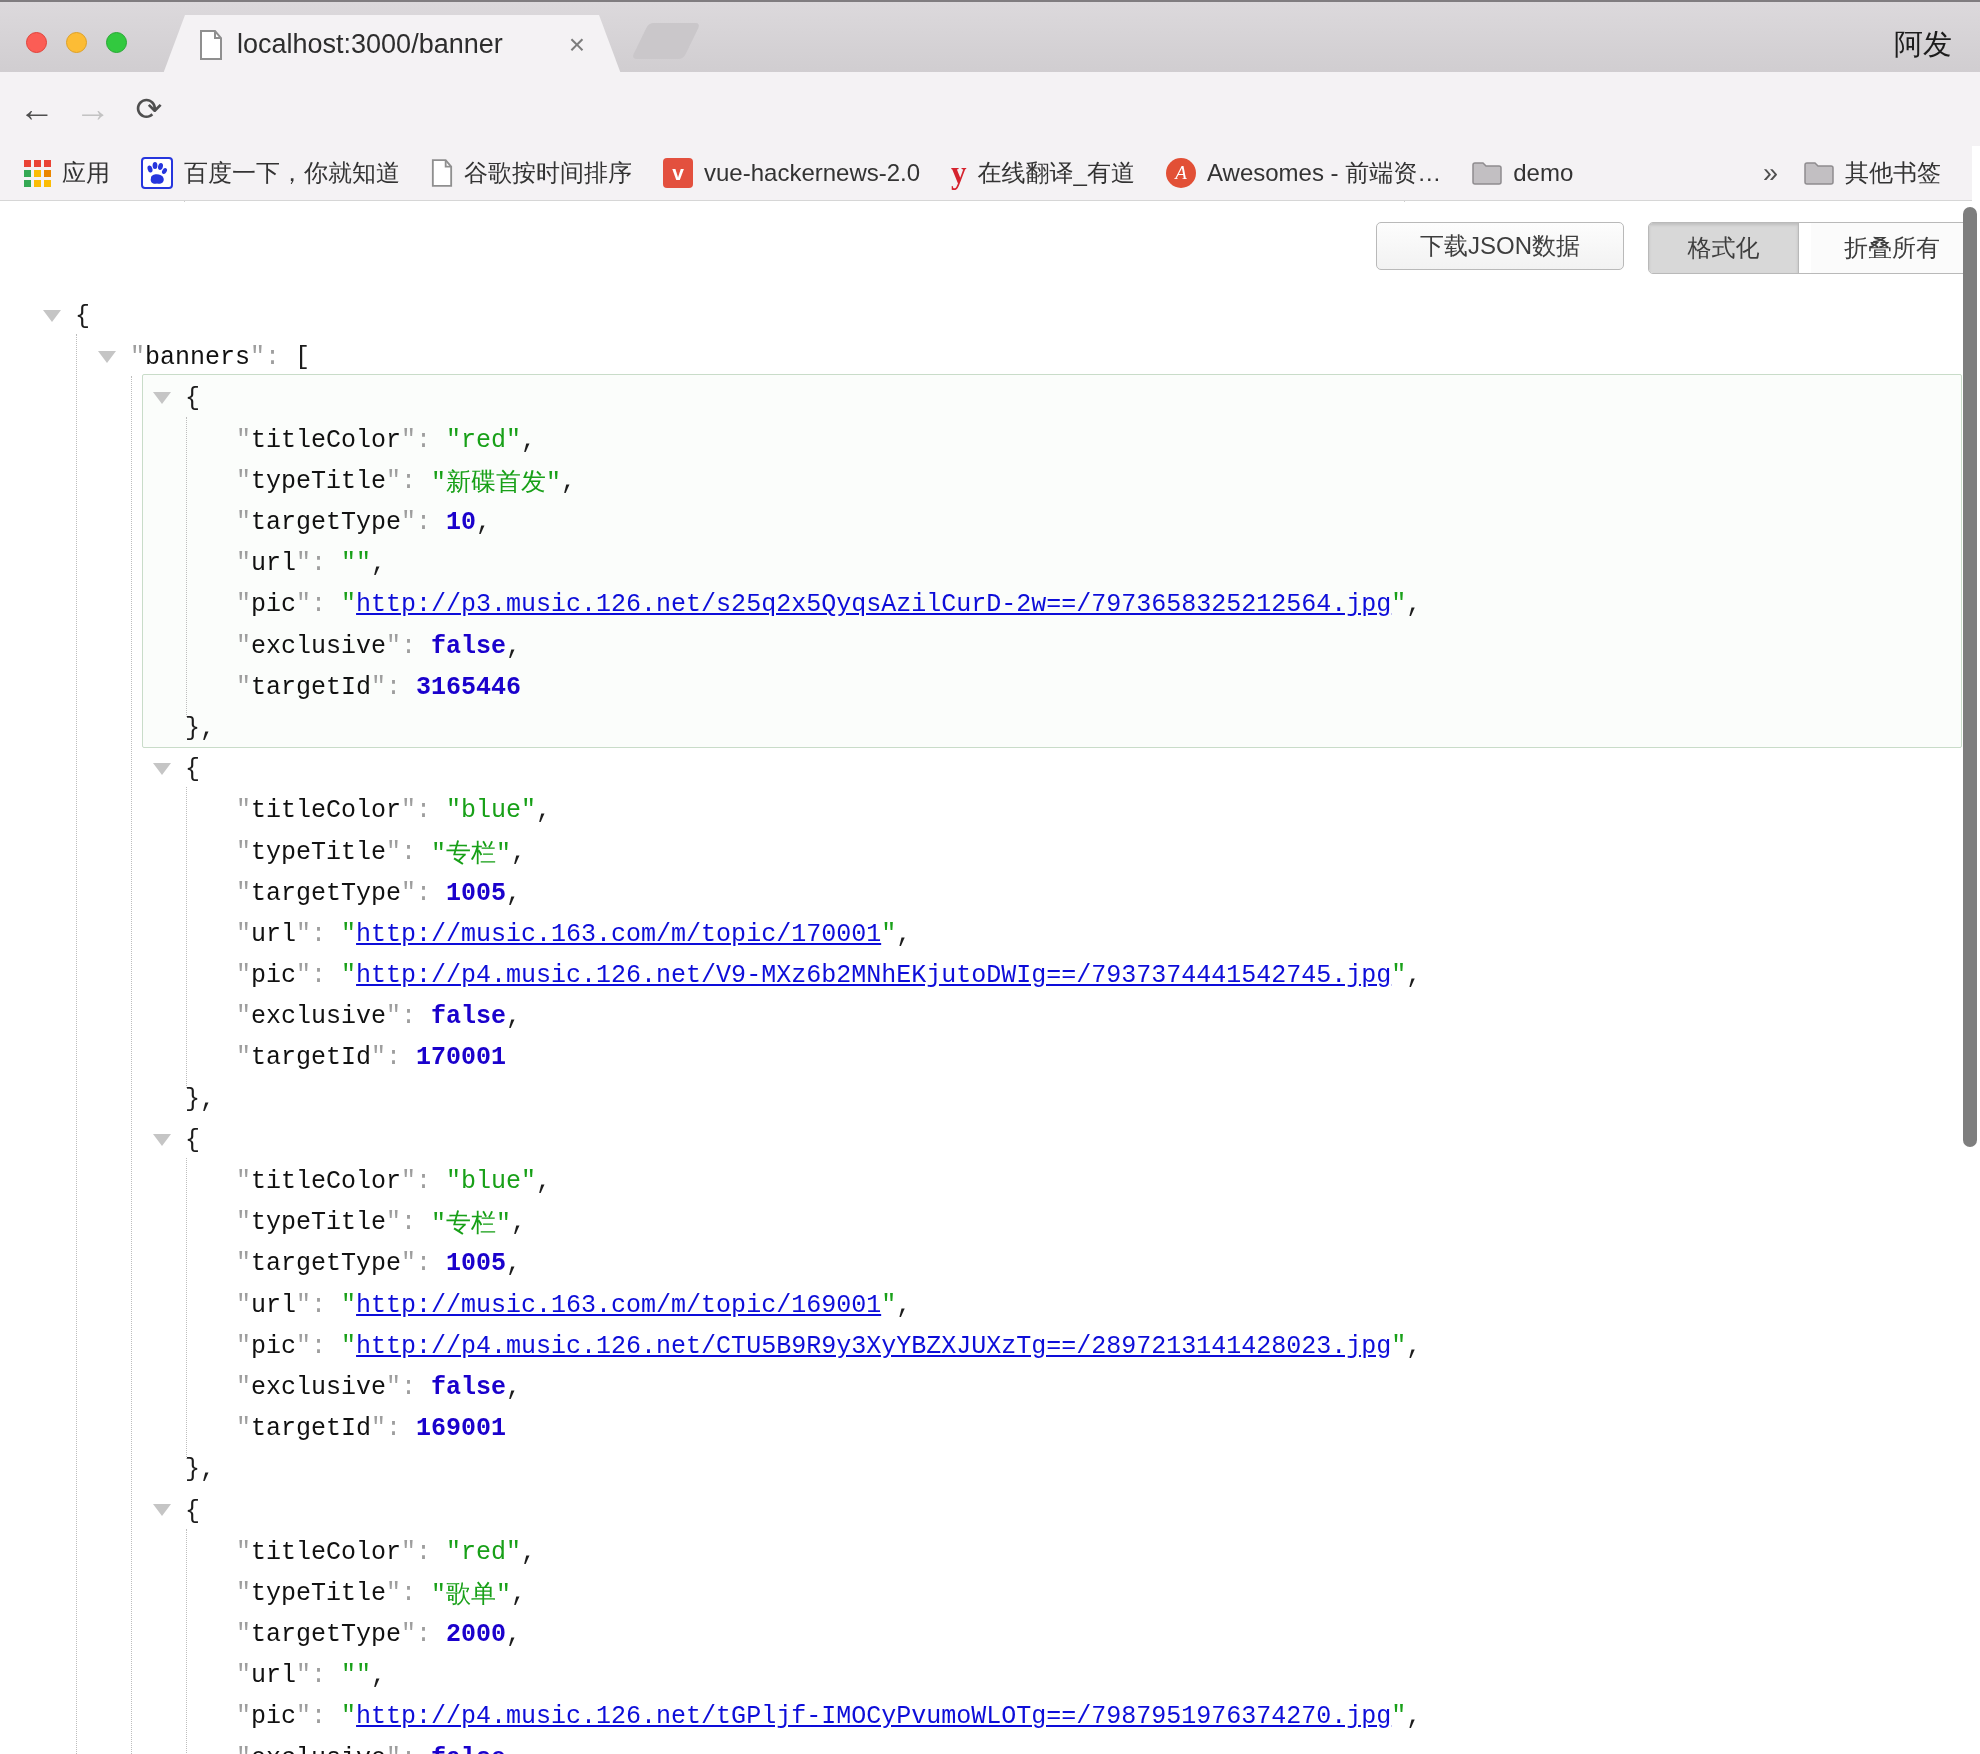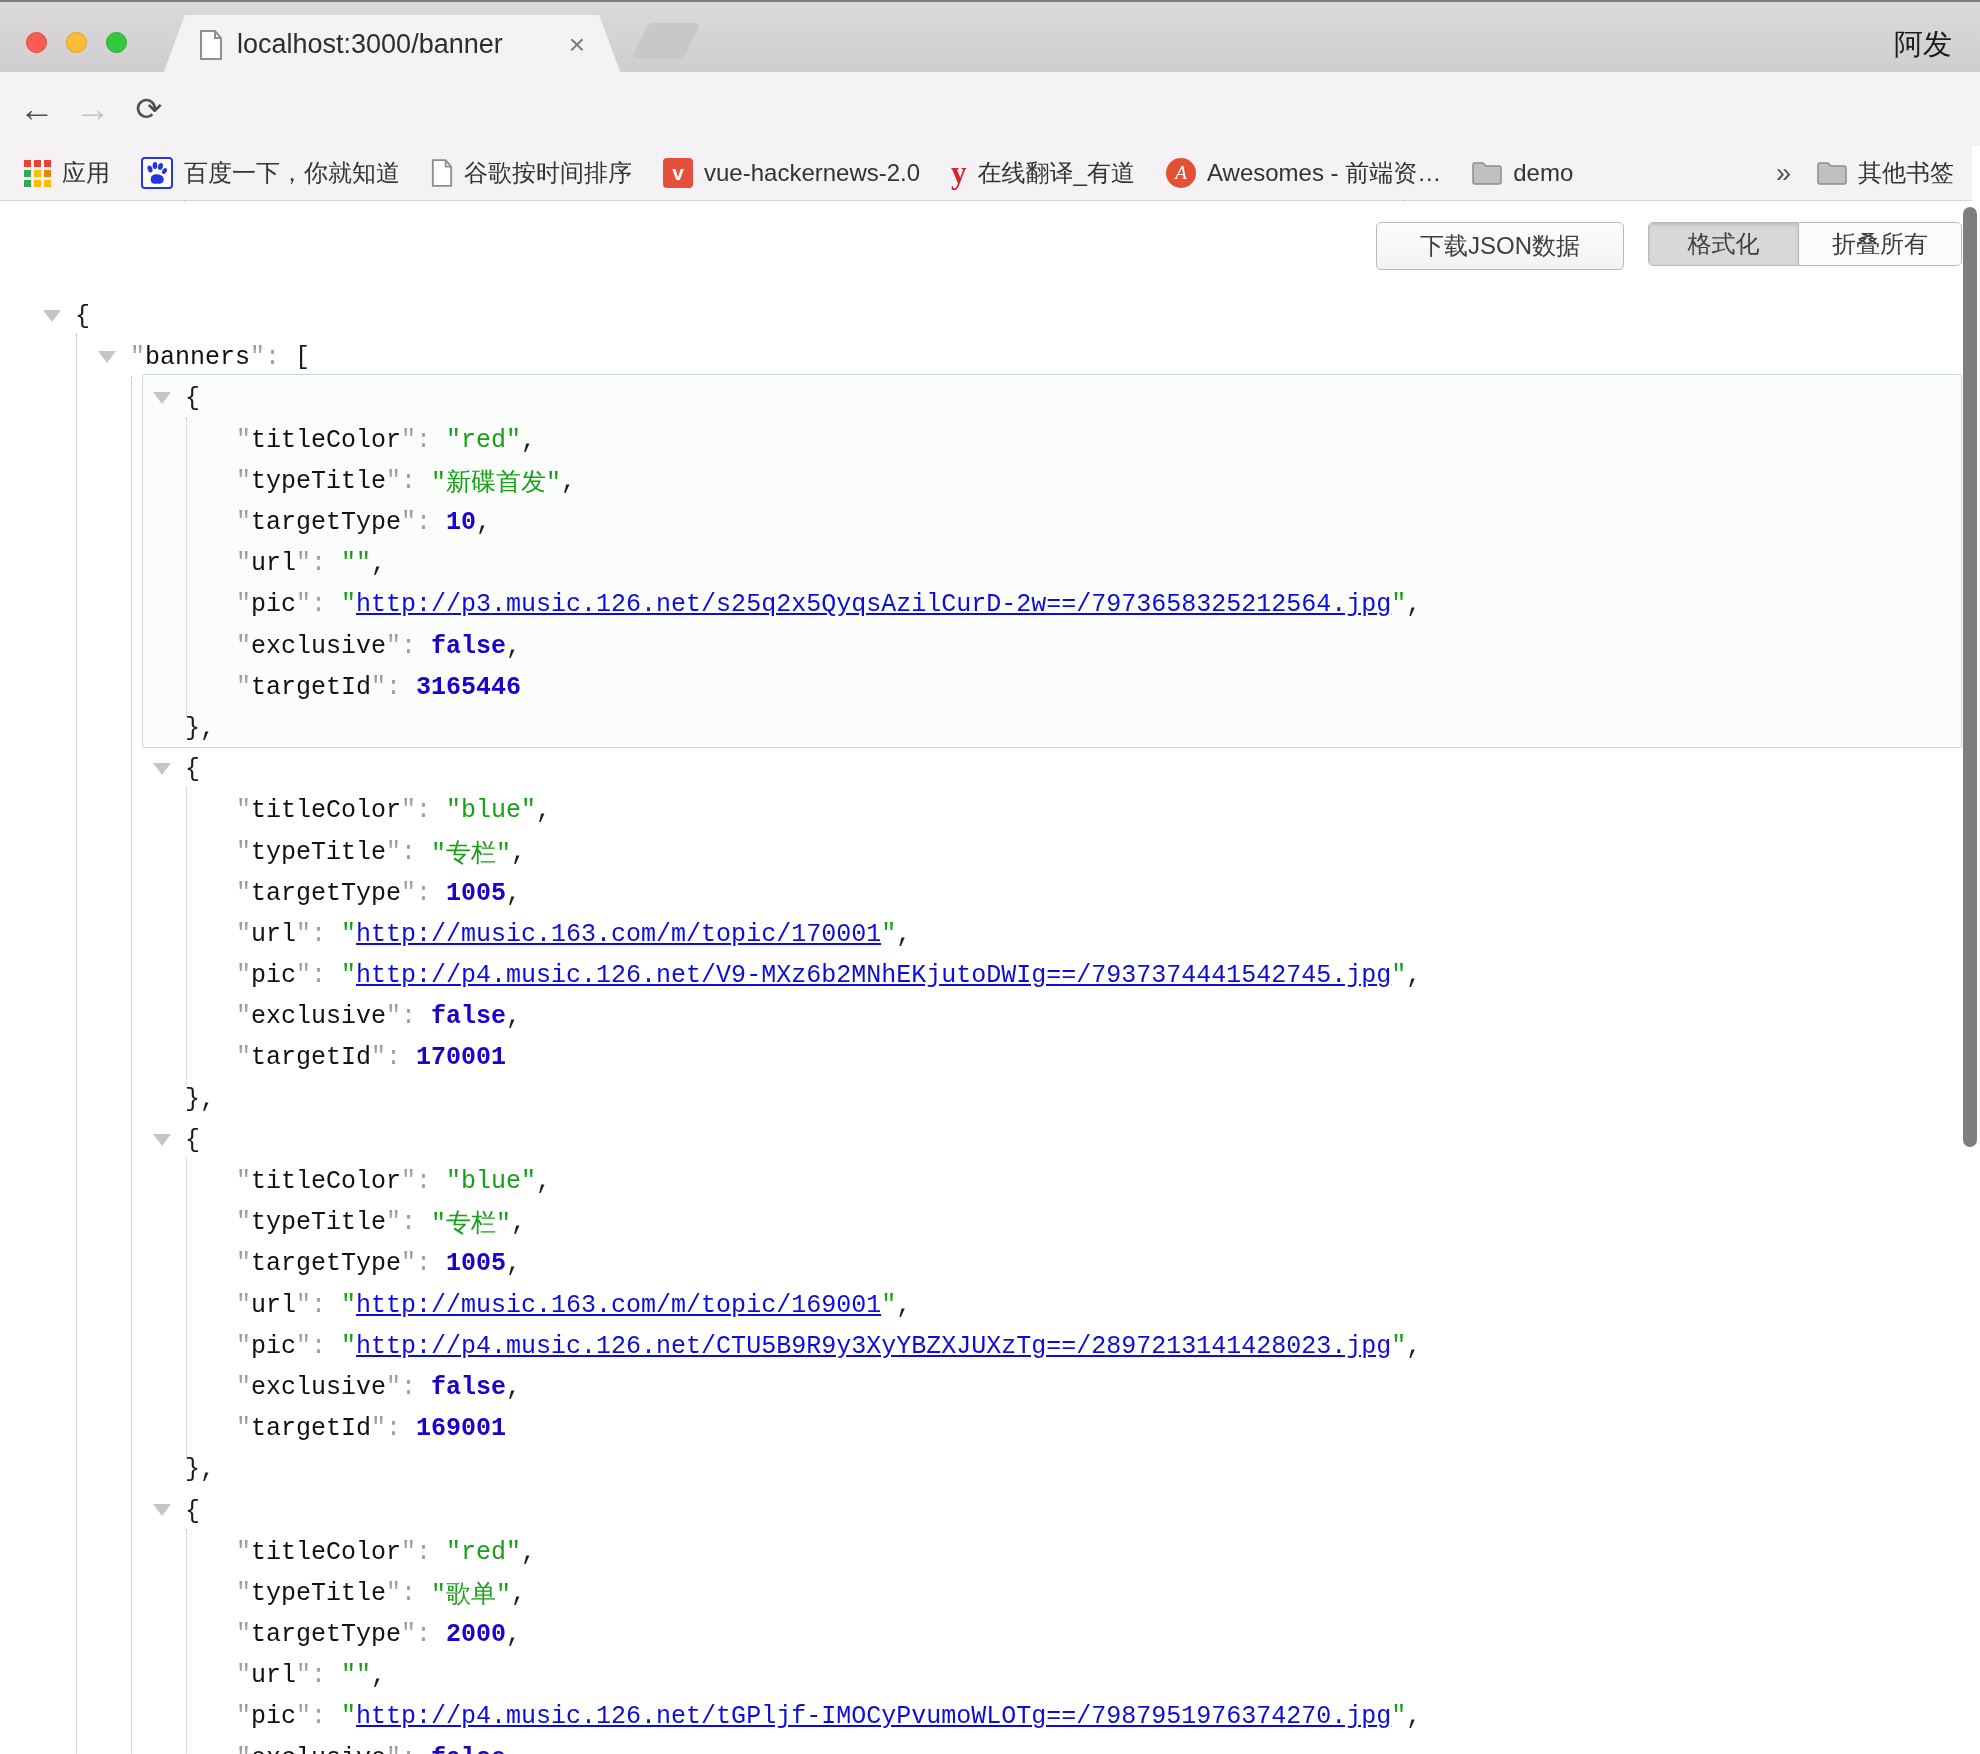--- a/index.html
+++ b/index.html
@@ -77,22 +77,22 @@
   .bm-right { margin-left:auto; display:flex; align-items:center; gap:26px; }
   .overflow-ch { font-size:27px; color:#4f4f4f; }
 
   
   .content { position:absolute; top:202px; left:0; width:1980px; height:1552px; background:#fff; }
 
   .btn { position:absolute; height:48px; display:flex; align-items:center; justify-content:center;
          font-size:24px; color:#3e3e3e; border:1px solid #b9b9b9; border-radius:5px;
          background:linear-gradient(#fdfdfd,#f2f2f2); }
   .btn-download { left:1376px; top:20px; width:248px; }
-  .btn-group { position:absolute; left:1648px; top:20px; height:44px; display:flex;
-               border:1px solid #b9b9b9; border-radius:5px; overflow:hidden; }
+  .btn-group { position:absolute; left:1648px; top:20px; height:52px; display:flex;
+               border:1px solid #b9b9b9; border-radius:5px; overflow:hidden;gap:12px; }
   .seg { display:flex; align-items:center; justify-content:center; font-size:24px; color:#3e3e3e; }
   .seg-format { width:150px; background:#d8d8d8; border-right:1px solid #b9b9b9;
                 box-shadow:inset 0 2px 3px rgba(0,0,0,.12); }
   .seg-collapse { width:162px; background:#fbfbfb; }
 
   .scroll-thumb { position:absolute; right:3px; top:5px; width:14px; height:940px;
                   background:#7e7e7e; border-radius:7px; }
 
   
   #json-area { position:absolute; top:0; left:0; width:1980px; height:1552px; }
@@ -262,21 +262,21 @@
 
   <span class="bm">
     <svg width="30" height="24" viewBox="0 0 30 24">
       <path d="M1 4 a2 2 0 0 1 2-2 h8 l3 3 h13 a2 2 0 0 1 2 2 v14 a2 2 0 0 1-2 2 h-24 a2 2 0 0 1-2-2 z" fill="#c2bfc2" stroke="#8f8c8f" stroke-width="1.5"></path>
     </svg>
     <span class="bm-label">demo</span>
   </span>
 
   <span class="bm-right">
     <span class="overflow-ch">»</span>
-    <span class="bm" style="margin-right:4px">
+    <span class="bm" style="margin-right:17px">
       <svg width="30" height="24" viewBox="0 0 30 24">
         <path d="M1 4 a2 2 0 0 1 2-2 h8 l3 3 h13 a2 2 0 0 1 2 2 v14 a2 2 0 0 1-2 2 h-24 a2 2 0 0 1-2-2 z" fill="#c2bfc2" stroke="#8f8c8f" stroke-width="1.5"></path>
       </svg>
       <span class="bm-label">其他书签</span>
     </span>
   </span>
 </div>
 
 <div class="content">
   <div class="btn btn-download">下载JSON数据</div>

